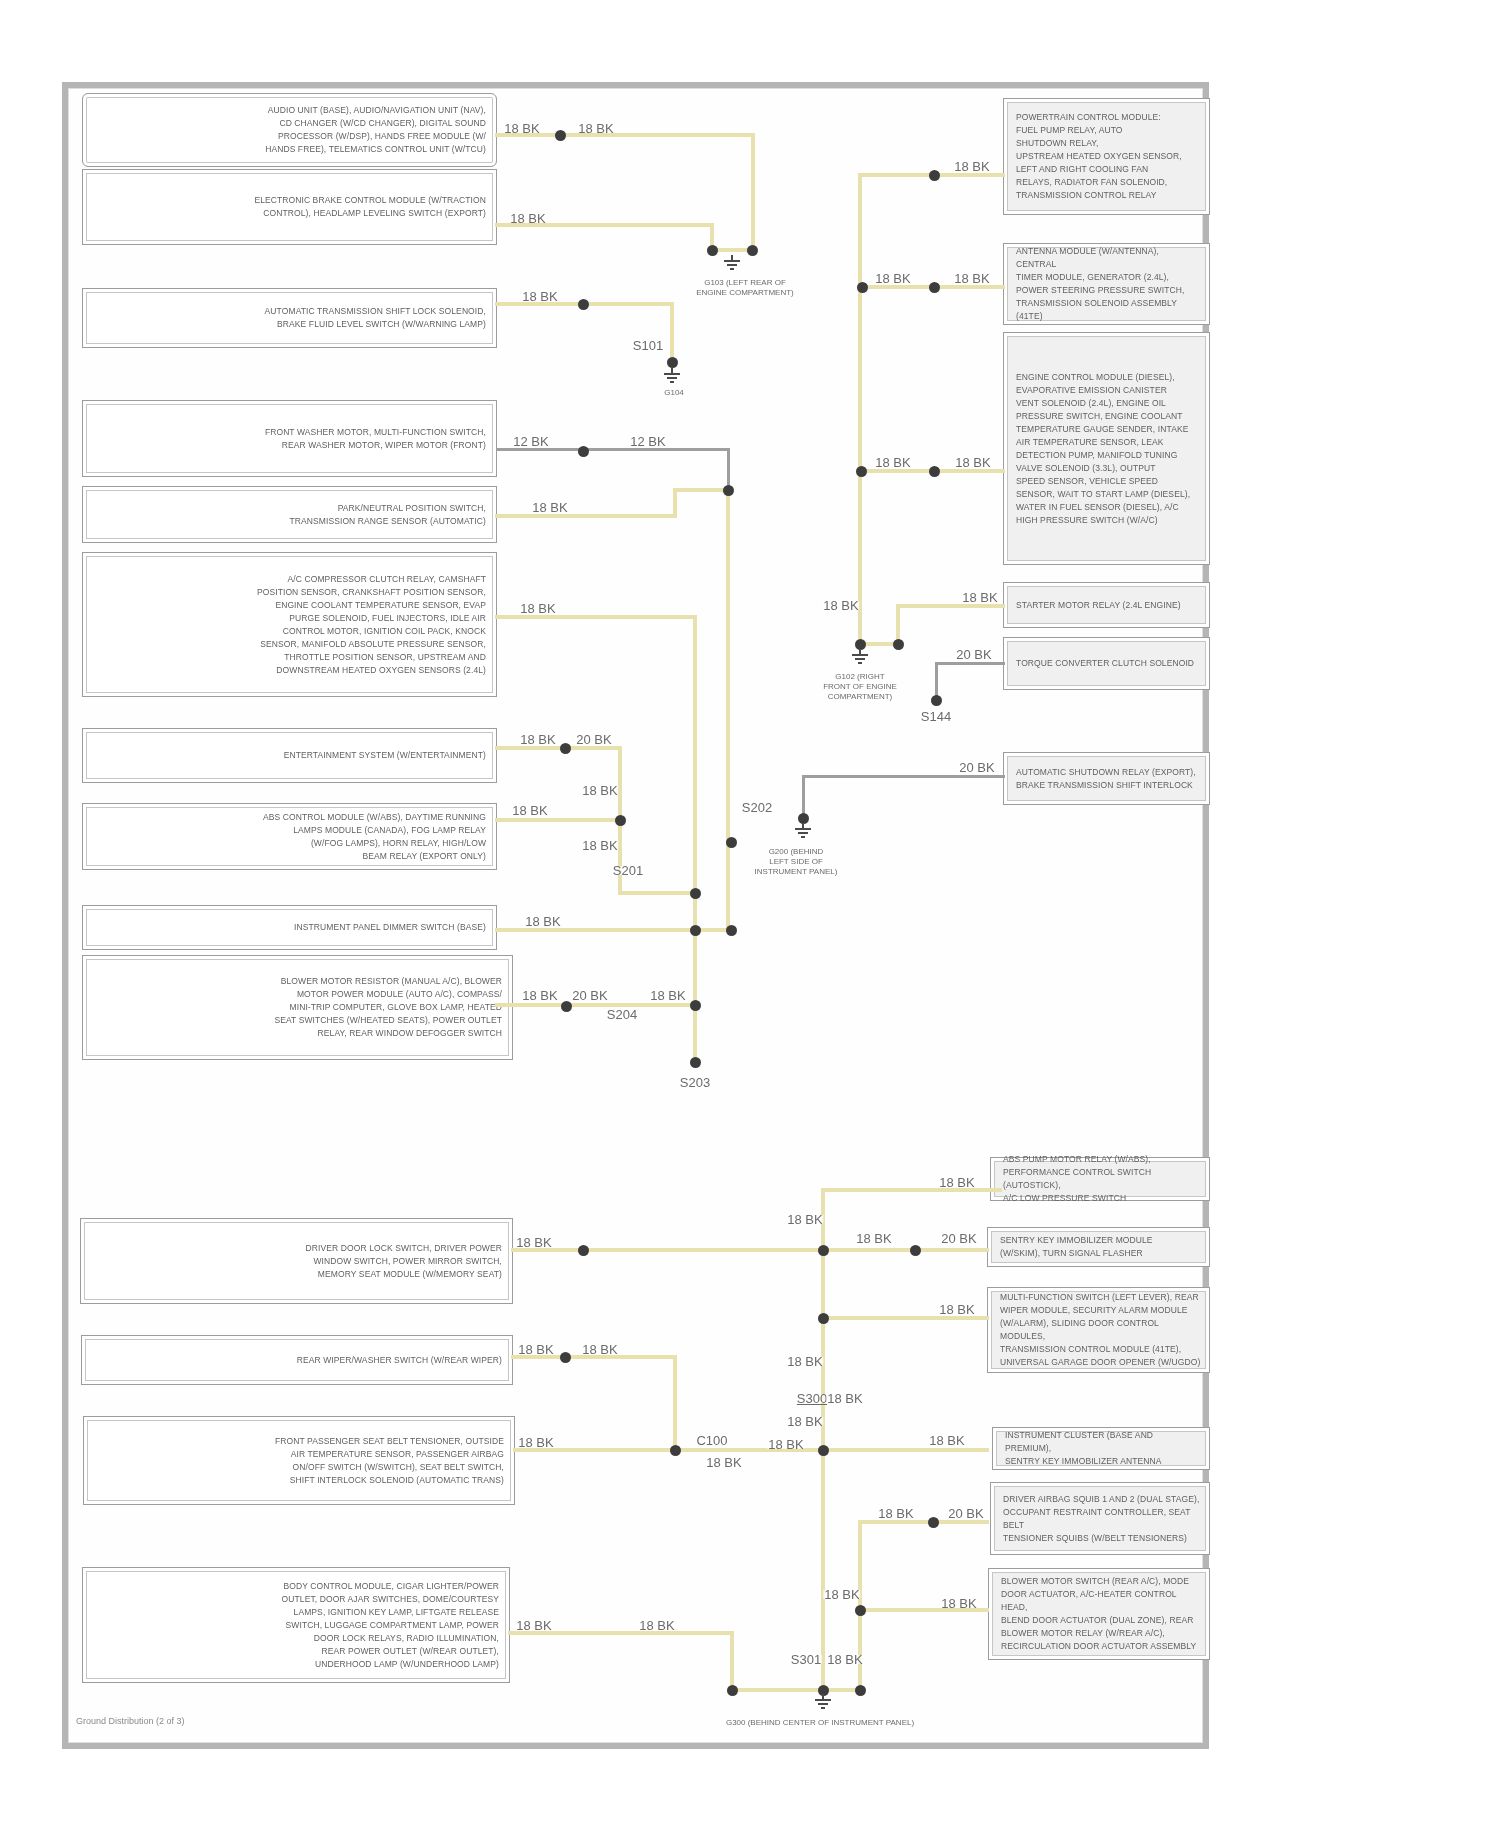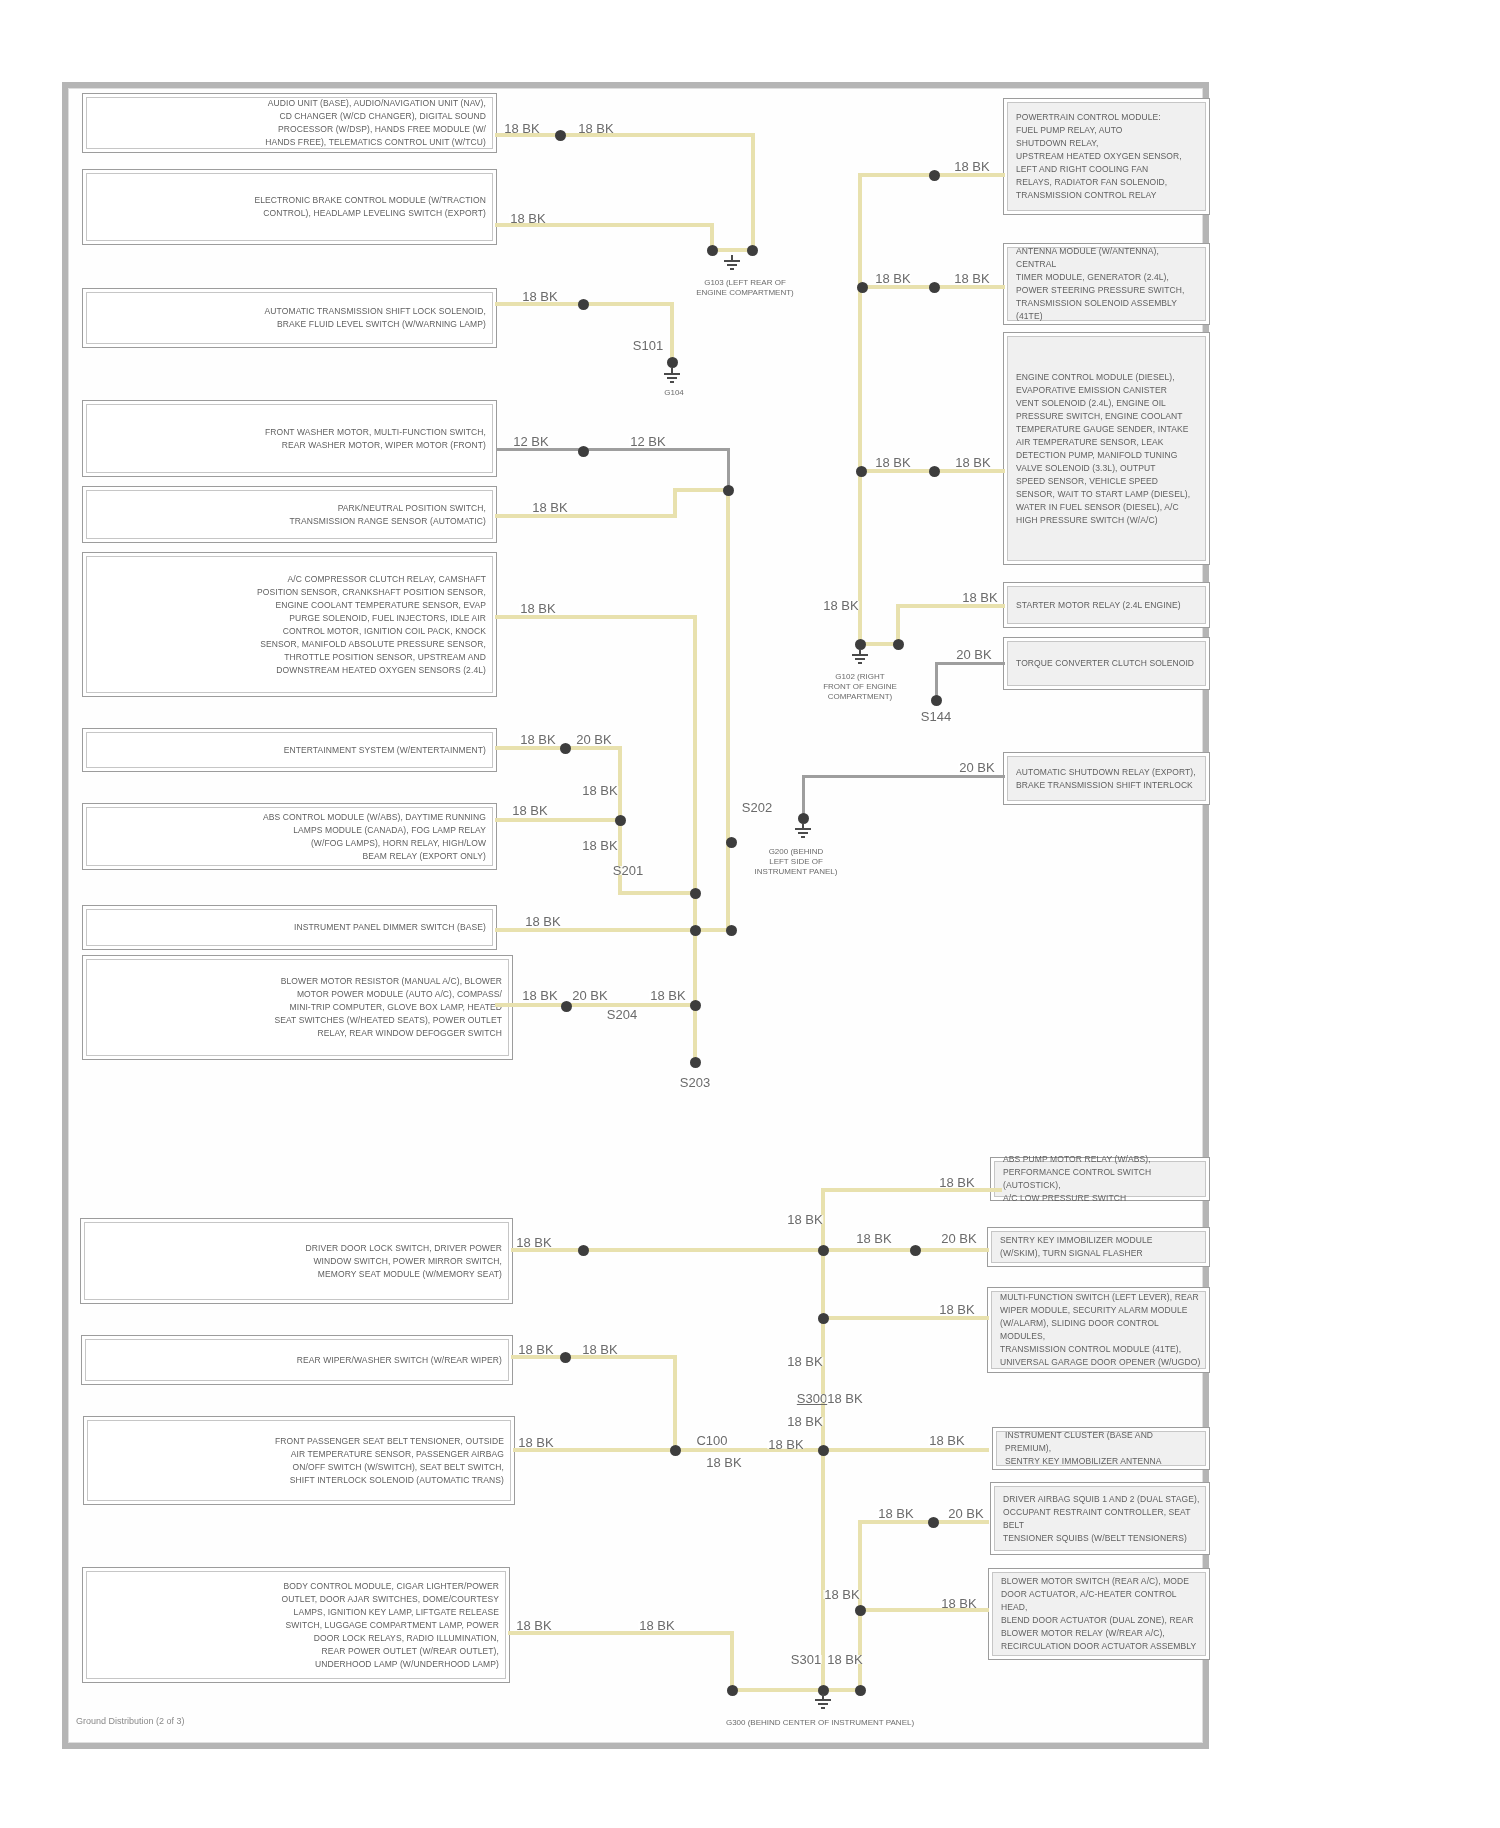--- a/index.html
+++ b/index.html
@@ -25,41 +25,41 @@
   .gnd .b2{left:4px;top:9px;width:10px;height:2px;}
   .gnd .b3{left:7px;top:13px;width:4px;height:2px;}
   #footer{position:absolute;left:76px;top:1716px;font-size:9px;color:#8a8a8a;}
 </style>
 </head>
 <body>
 
 <div id="stage">
   <div id="frame"></div>
   <div id="layer">
-      <div class="box left" style="left: 82px; top: 93px; width: 415px; height: 60px;">AUDIO UNIT (BASE), AUDIO/NAVIGATION UNIT (NAV),
+      <div class="box left" style="left: 82px; top: 93px; width: 415px; height: 74px; border-radius: 6px;">AUDIO UNIT (BASE), AUDIO/NAVIGATION UNIT (NAV),
 CD CHANGER (W/CD CHANGER), DIGITAL SOUND
 PROCESSOR (W/DSP), HANDS FREE MODULE (W/
 HANDS FREE), TELEMATICS CONTROL UNIT (W/TCU)</div>
       <div class="box left" style="left: 82px; top: 169px; width: 415px; height: 76px;">ELECTRONIC BRAKE CONTROL MODULE (W/TRACTION
 CONTROL), HEADLAMP LEVELING SWITCH (EXPORT)</div>
       <div class="box left" style="left: 82px; top: 288px; width: 415px; height: 60px;">AUTOMATIC TRANSMISSION SHIFT LOCK SOLENOID,
 BRAKE FLUID LEVEL SWITCH (W/WARNING LAMP)</div>
       <div class="box left" style="left: 82px; top: 400px; width: 415px; height: 77px;">FRONT WASHER MOTOR, MULTI-FUNCTION SWITCH,
 REAR WASHER MOTOR, WIPER MOTOR (FRONT)</div>
       <div class="box left" style="left: 82px; top: 486px; width: 415px; height: 57px;">PARK/NEUTRAL POSITION SWITCH,
 TRANSMISSION RANGE SENSOR (AUTOMATIC)</div>
       <div class="box left" style="left: 82px; top: 552px; width: 415px; height: 145px;">A/C COMPRESSOR CLUTCH RELAY, CAMSHAFT
 POSITION SENSOR, CRANKSHAFT POSITION SENSOR,
 ENGINE COOLANT TEMPERATURE SENSOR, EVAP
 PURGE SOLENOID, FUEL INJECTORS, IDLE AIR
 CONTROL MOTOR, IGNITION COIL PACK, KNOCK
 SENSOR, MANIFOLD ABSOLUTE PRESSURE SENSOR,
 THROTTLE POSITION SENSOR, UPSTREAM AND
 DOWNSTREAM HEATED OXYGEN SENSORS (2.4L)</div>
-      <div class="box left" style="left: 82px; top: 728px; width: 415px; height: 44px;">ENTERTAINMENT SYSTEM (W/ENTERTAINMENT)</div>
+      <div class="box left" style="left: 82px; top: 728px; width: 415px; height: 55px;">ENTERTAINMENT SYSTEM (W/ENTERTAINMENT)</div>
       <div class="box left" style="left: 82px; top: 803px; width: 415px; height: 67px;">ABS CONTROL MODULE (W/ABS), DAYTIME RUNNING
 LAMPS MODULE (CANADA), FOG LAMP RELAY
 (W/FOG LAMPS), HORN RELAY, HIGH/LOW
 BEAM RELAY (EXPORT ONLY)</div>
       <div class="box left" style="left: 82px; top: 905px; width: 415px; height: 45px;">INSTRUMENT PANEL DIMMER SWITCH (BASE)</div>
       <div class="box left" style="left: 82px; top: 955px; width: 431px; height: 105px;">BLOWER MOTOR RESISTOR (MANUAL A/C), BLOWER
 MOTOR POWER MODULE (AUTO A/C), COMPASS/
 MINI-TRIP COMPUTER, GLOVE BOX LAMP, HEATED
 SEAT SWITCHES (W/HEATED SEATS), POWER OUTLET
 RELAY, REAR WINDOW DEFOGGER SWITCH</div>

